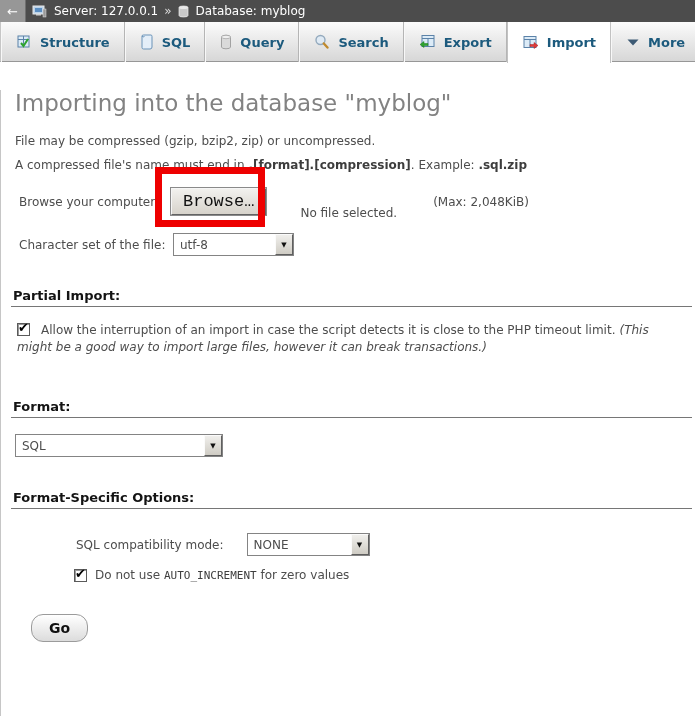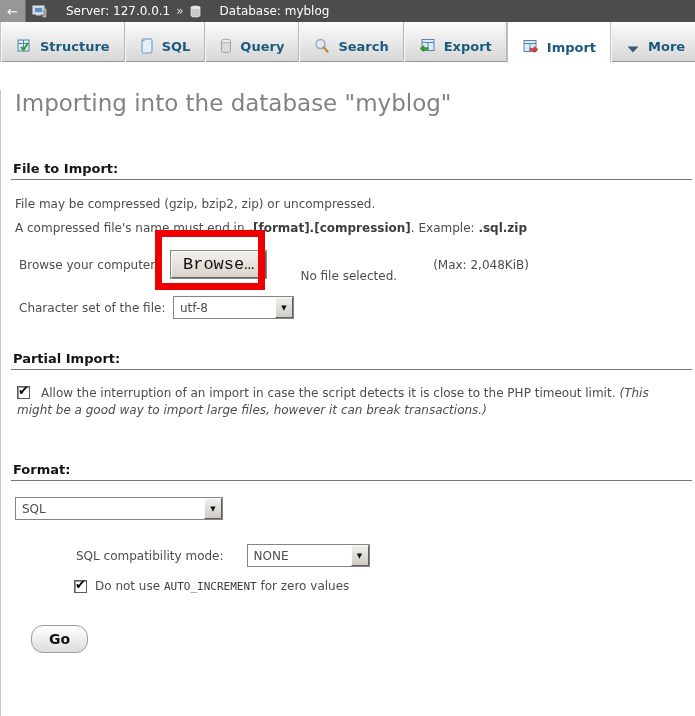--- a/index.html
+++ b/index.html
@@ -12,31 +12,31 @@
   
   .topbar {
     height:22px; background:#4c4c4c; display:flex; align-items:center;
     color:#fff; font-size:12px; gap:6px;
   }
   .back-btn {
     width:26px; height:22px; background:#979797; border-right:1px solid #6f6f6f;
     display:flex; align-items:center; justify-content:center; color:#fff;
     font-size:13px; flex:0 0 auto; cursor:pointer;
   }
-  .topbar .crumb { display:flex; align-items:center; gap:19px; }
+  .topbar .crumb { display:flex; align-items:center; gap:7px; }
   .topbar .sep { color:#ddd; }
   .ico { display:inline-block; line-height:0; }
   
   .tabbar {
     height:40px; background:linear-gradient(#fbfbfb,#d7d7d7);
     border-bottom:1px solid #979797; display:flex; align-items:stretch;
     border-left:1px solid #c6c6c6; position:relative;
   }
   .tab {
-    display:flex; align-items:flex-end; gap:8px; padding:8px 14px;
+    display:flex; align-items:center; gap:8px; padding:16px 14px;
     border-right:1px solid #b5b5b5; border-left:1px solid #f8f8f8;
     color:#1c5a7d; font-weight:bold; font-size:13px; cursor:pointer;
     height:40px;
   }
   .tab.active {
     background:#fff; height:41px; border-left:1px solid #c2c2c2;
     border-right:1px solid #c2c2c2; z-index:2;
   }
   
   .content { border-left:1px solid #c6c6c6; height:654px; position:relative; }
@@ -229,21 +229,20 @@
     </span>
     <span>More</span>
   </div>
 </div>
 
 <div class="content">
 
   <h1 class="page-title">Importing into the database "myblog"</h1>
 
   
-  <h2 class="section-heading sh-file">File to Import:</h2>
   <div class="para">File may be compressed (gzip, bzip2, zip) or uncompressed.</div>
   <div class="para" style="margin-top:8px;">
     <span>A compressed file's name must end in </span><span class="b">.[format].[compression]</span><span>. Example: </span><span class="b">.sql.zip</span>
   </div>
 
   <div class="row browse-row">
     <span class="browse-label">Browse your computer:</span>
     <span class="browse-wrap">
       <button class="btn-classic">Browse…</button>
       <span class="red-overlay"></span>
@@ -270,20 +269,21 @@
   
   <h2 class="section-heading sh-fmt">Format:</h2>
   <div class="row fmt-select-row">
     <span class="fake-select sel-format">
       <span class="val">SQL</span>
       <span class="arrow-btn">▼</span>
     </span>
   </div>
 
   
+  <h2 class="section-heading sh-fso">Format-Specific Options:</h2>
   <div class="row compat-row">
     <span class="compat-label">SQL compatibility mode:</span>
     <span class="fake-select sel-compat">
       <span class="val">NONE</span>
       <span class="arrow-btn">▼</span>
     </span>
   </div>
   <div class="row autoinc-row">
     <span class="checkbox">
         <span class="check-glyph">✔</span>

